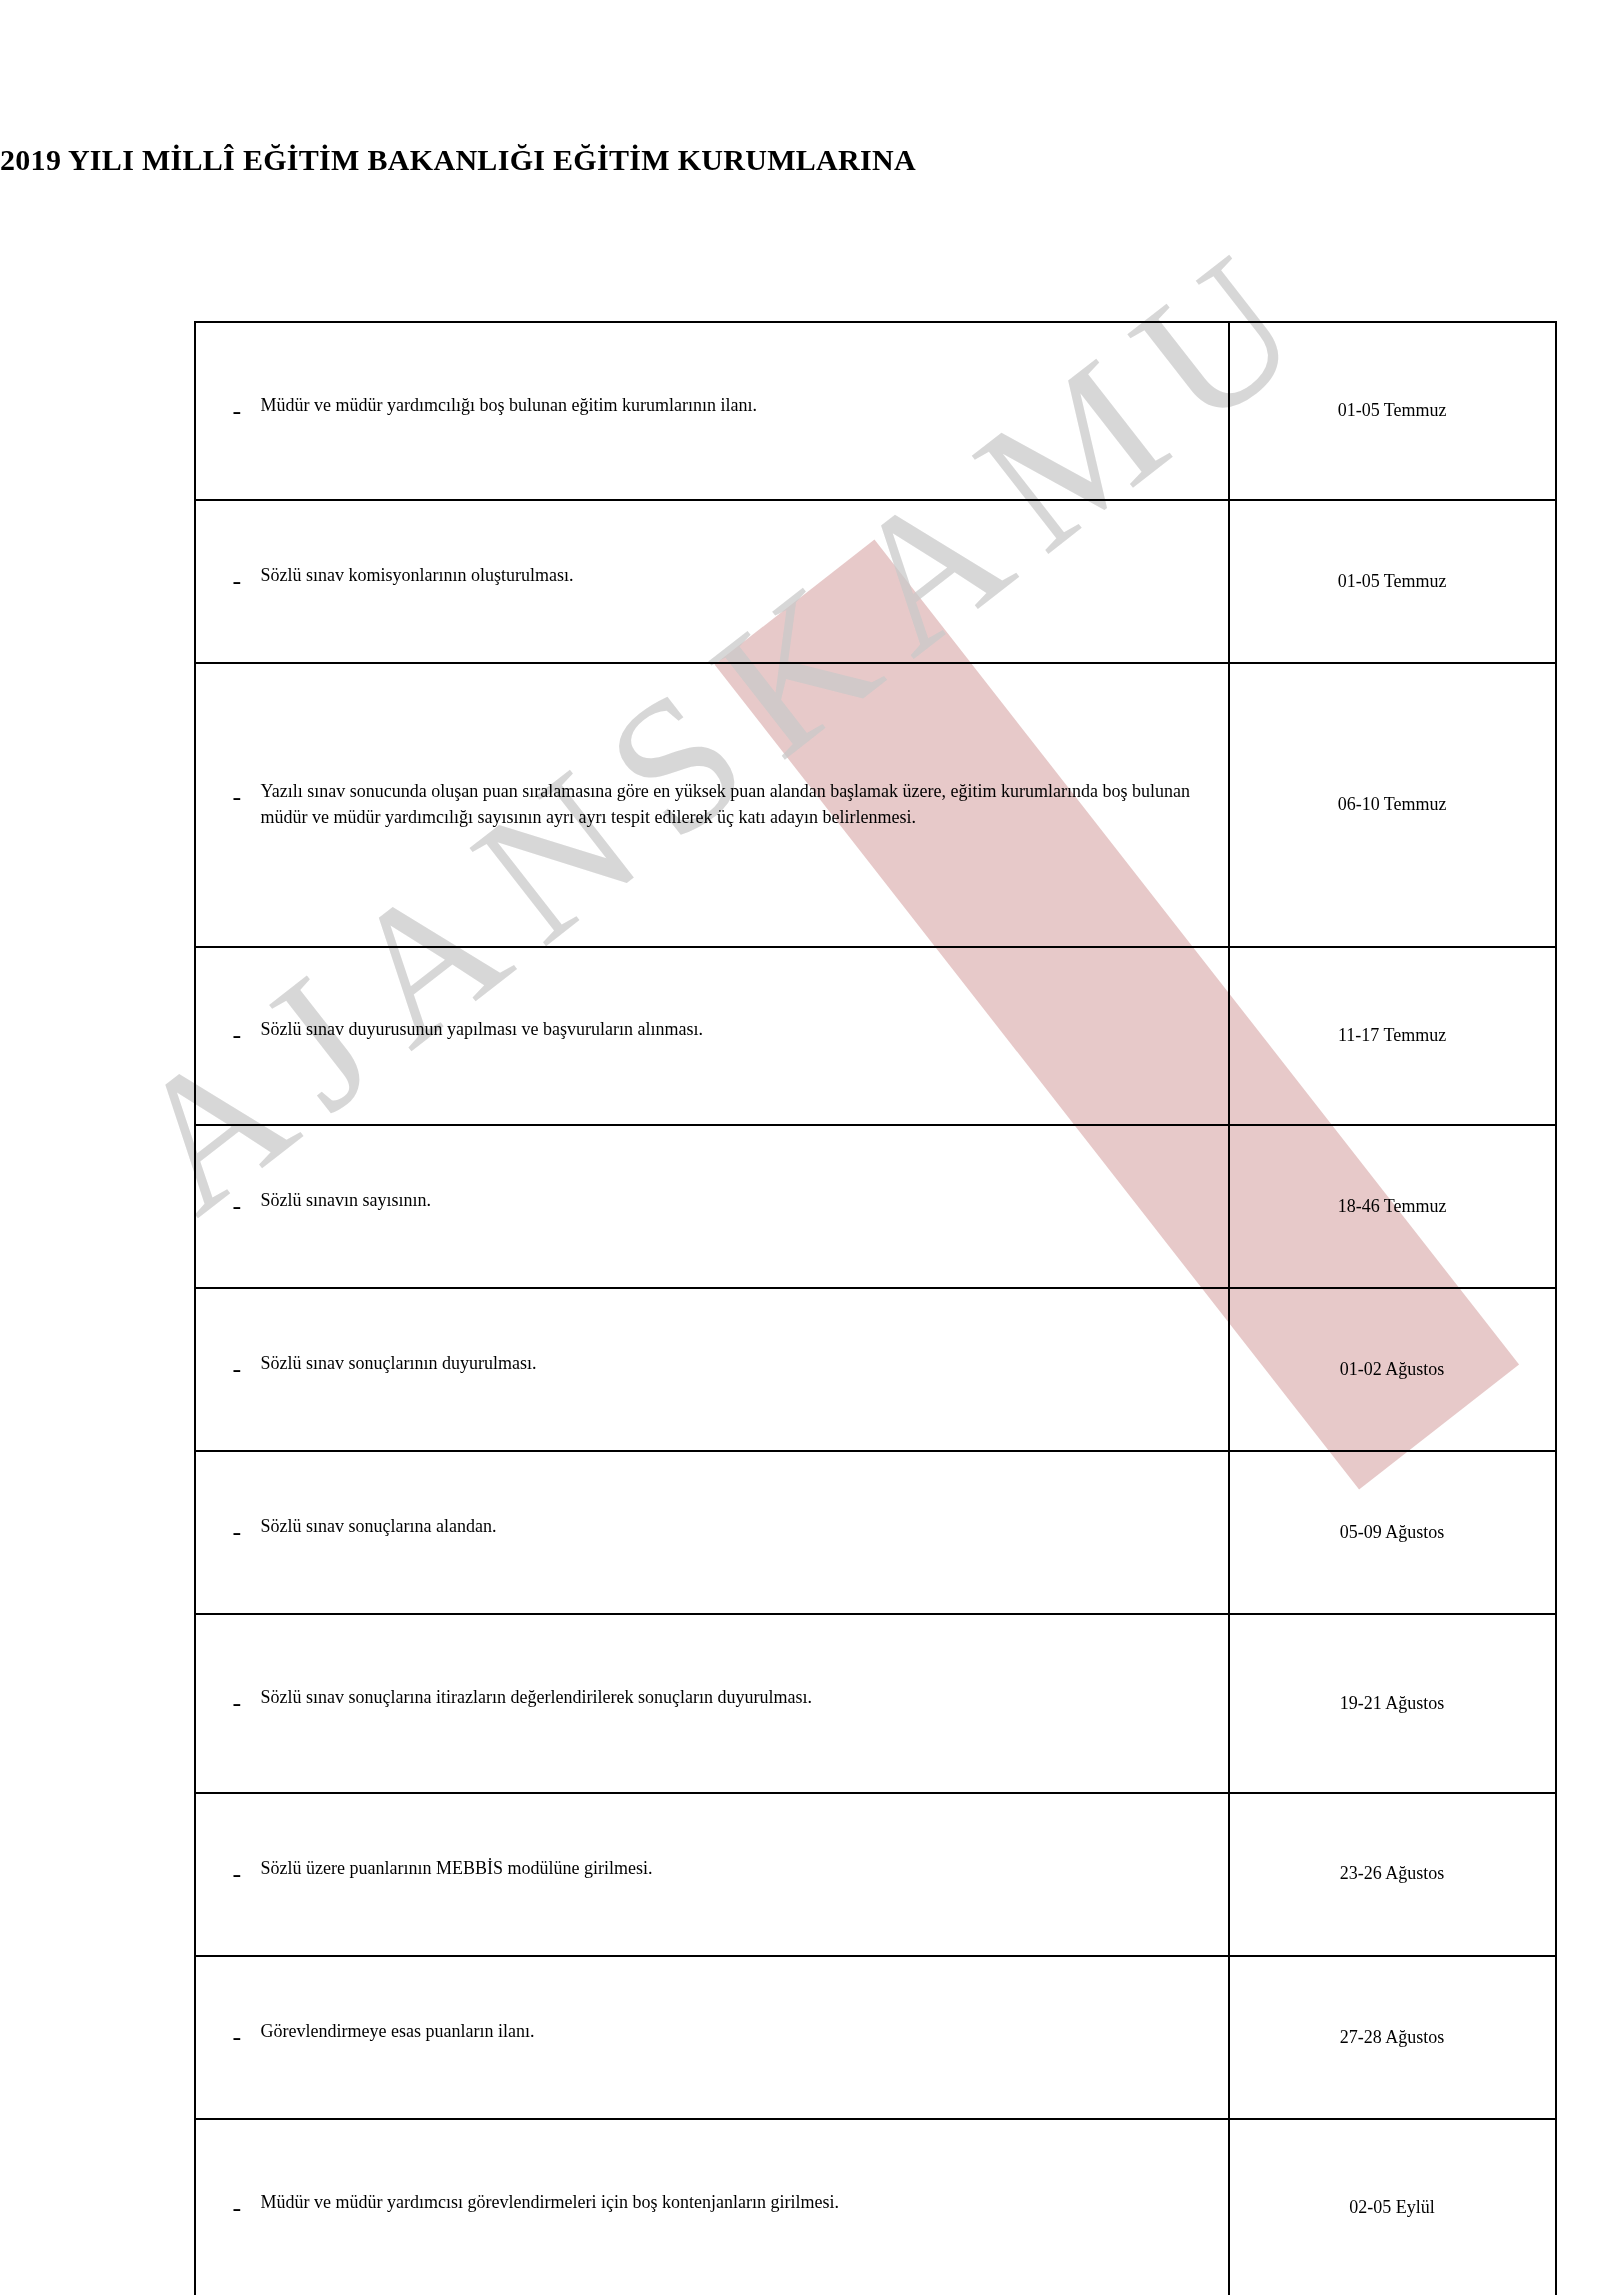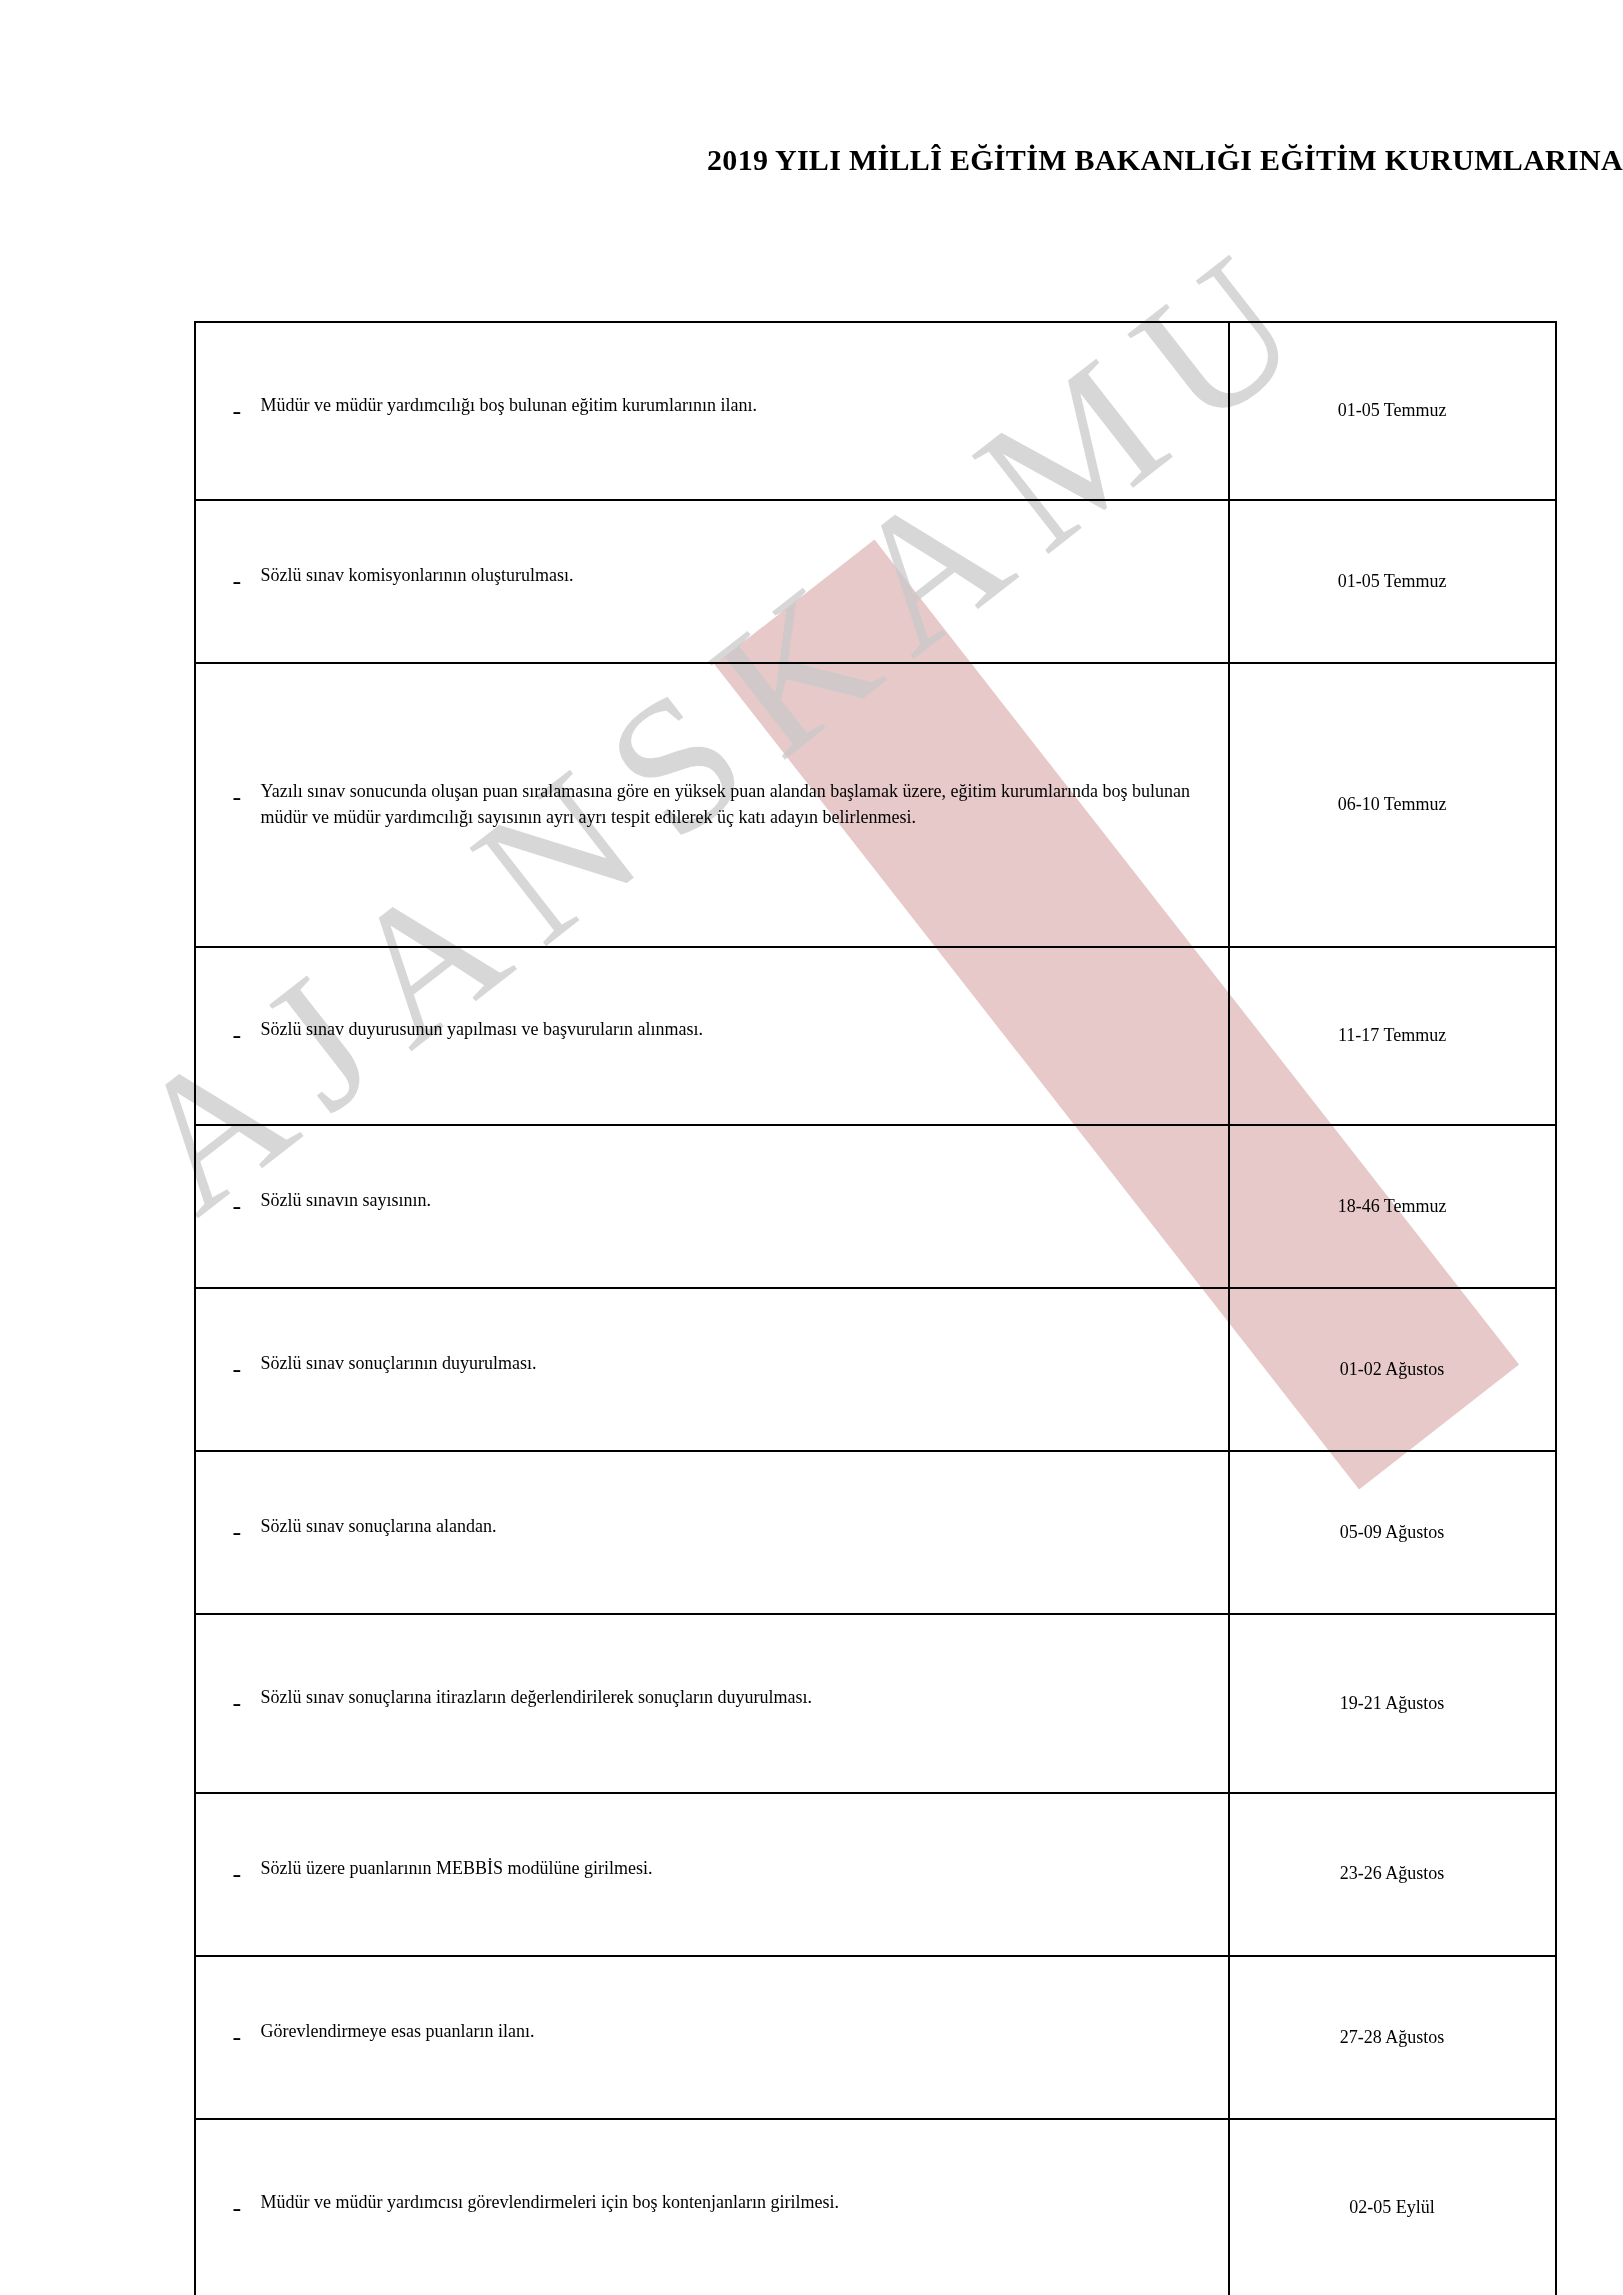--- a/index.html
+++ b/index.html
@@ -19,21 +19,21 @@
     overflow: hidden;
     box-sizing: border-box;
   }
 
   
   .title-block {
     position: absolute;
     top: 141px;
     left: 0;
     width: 1623px;
-    text-align: right;
+    text-align: left;
     z-index: 4;
   }
   .title-line {
     font-size: 30px;
     font-weight: bold;
     letter-spacing: 0.3px;
     line-height: 1.28;
     white-space: nowrap;
   }
 

